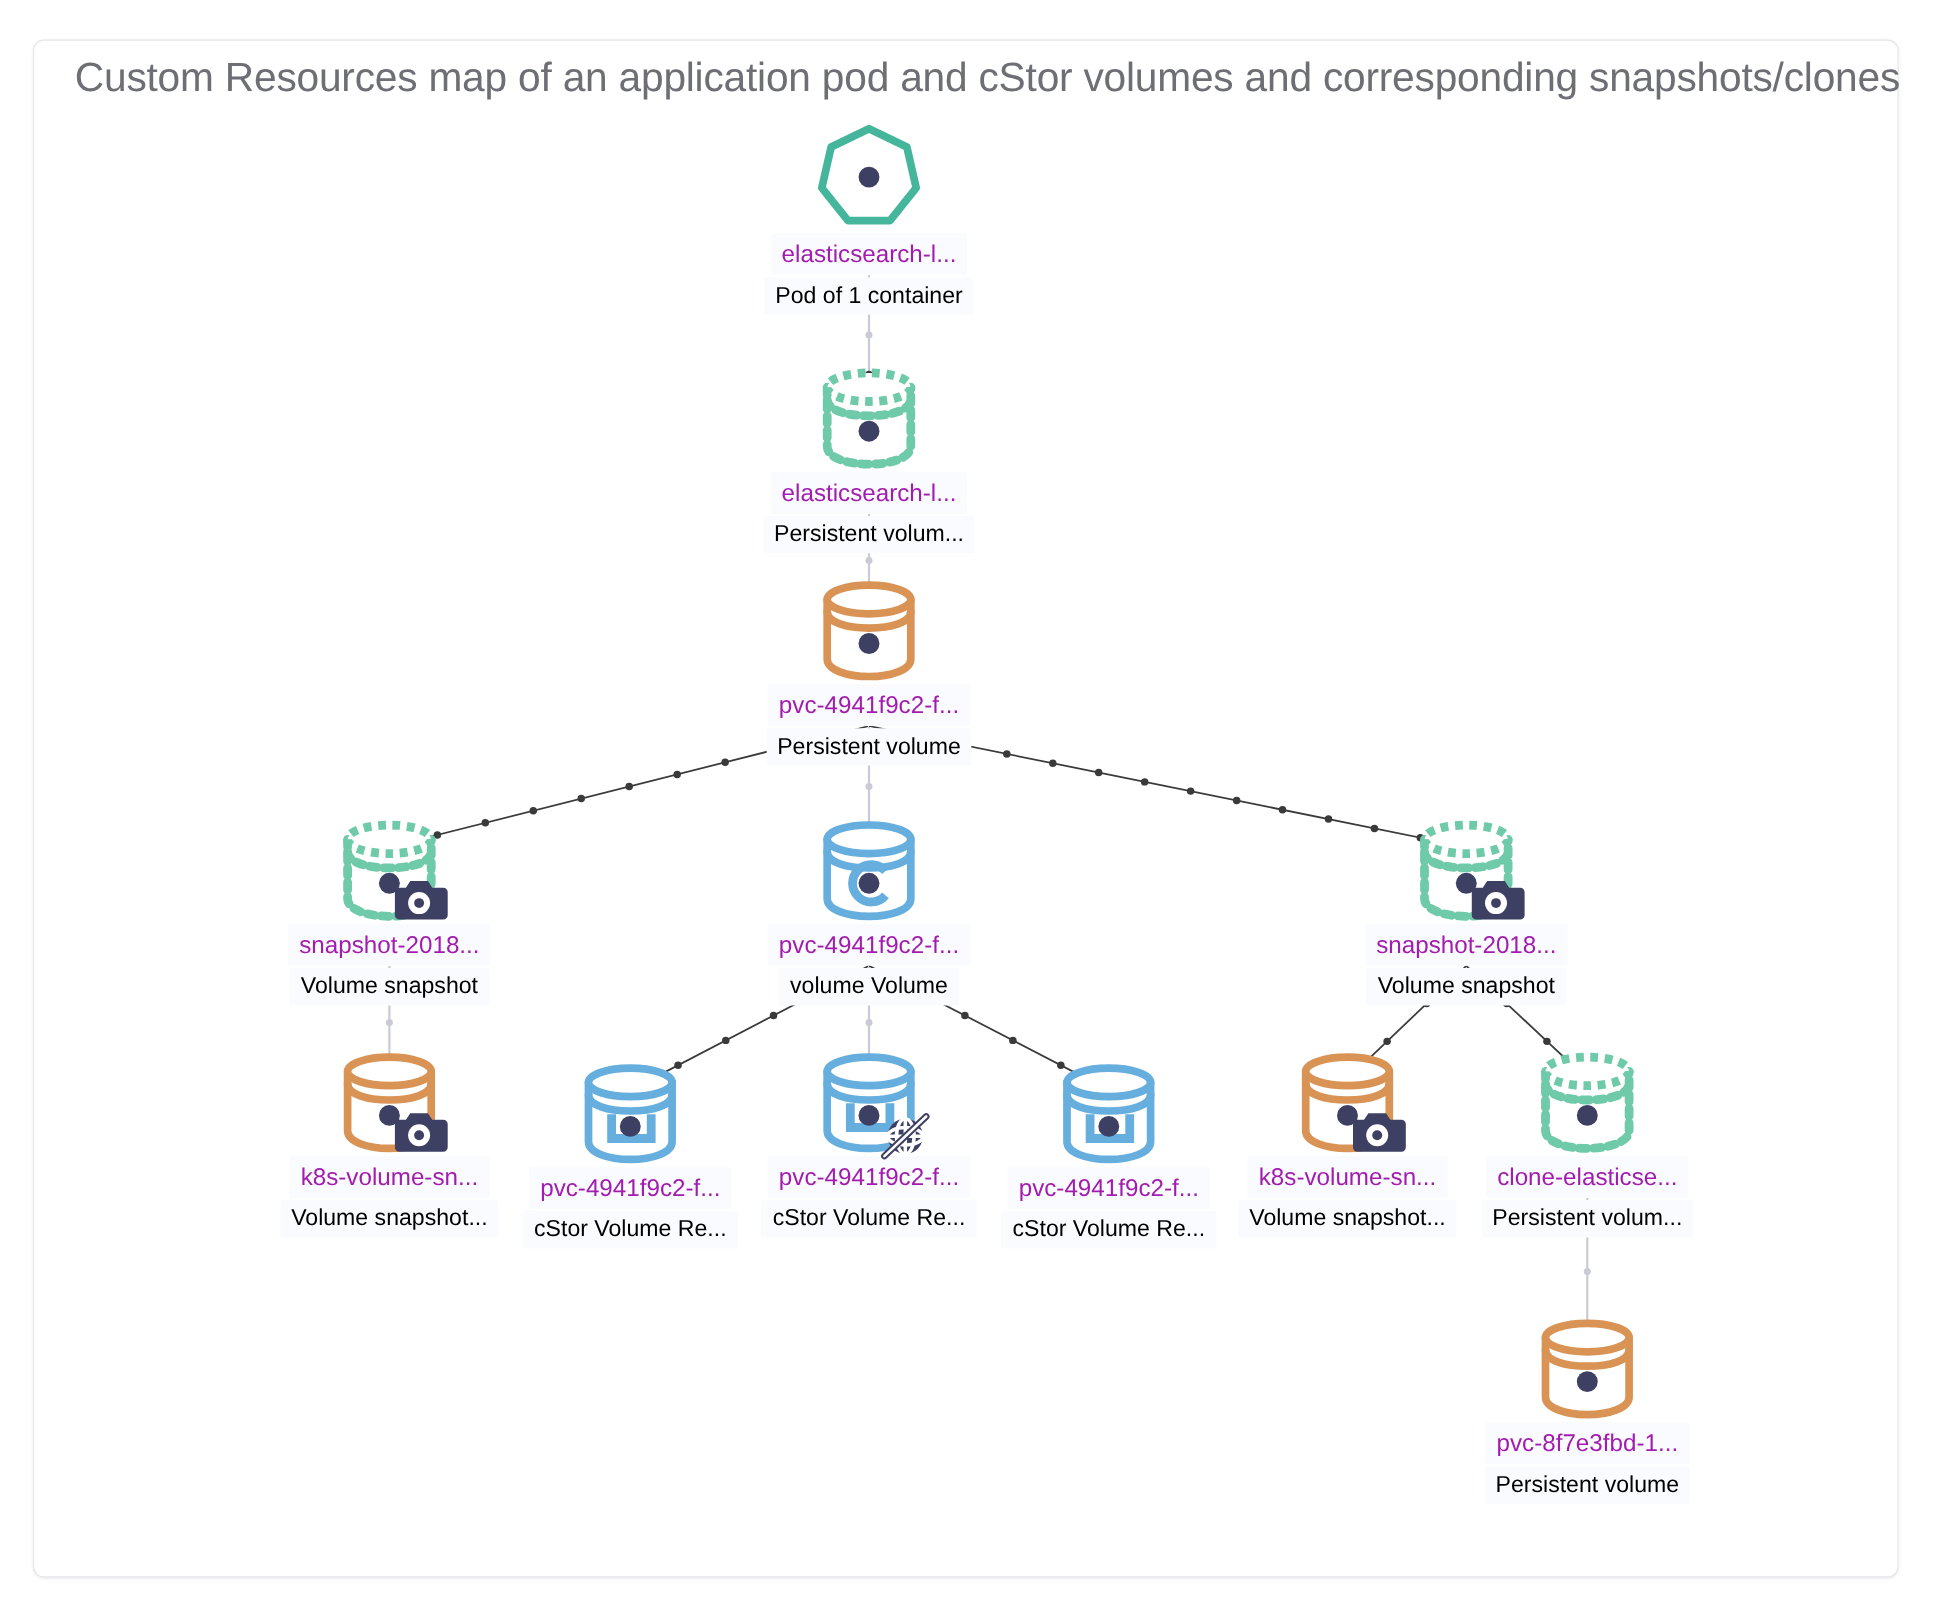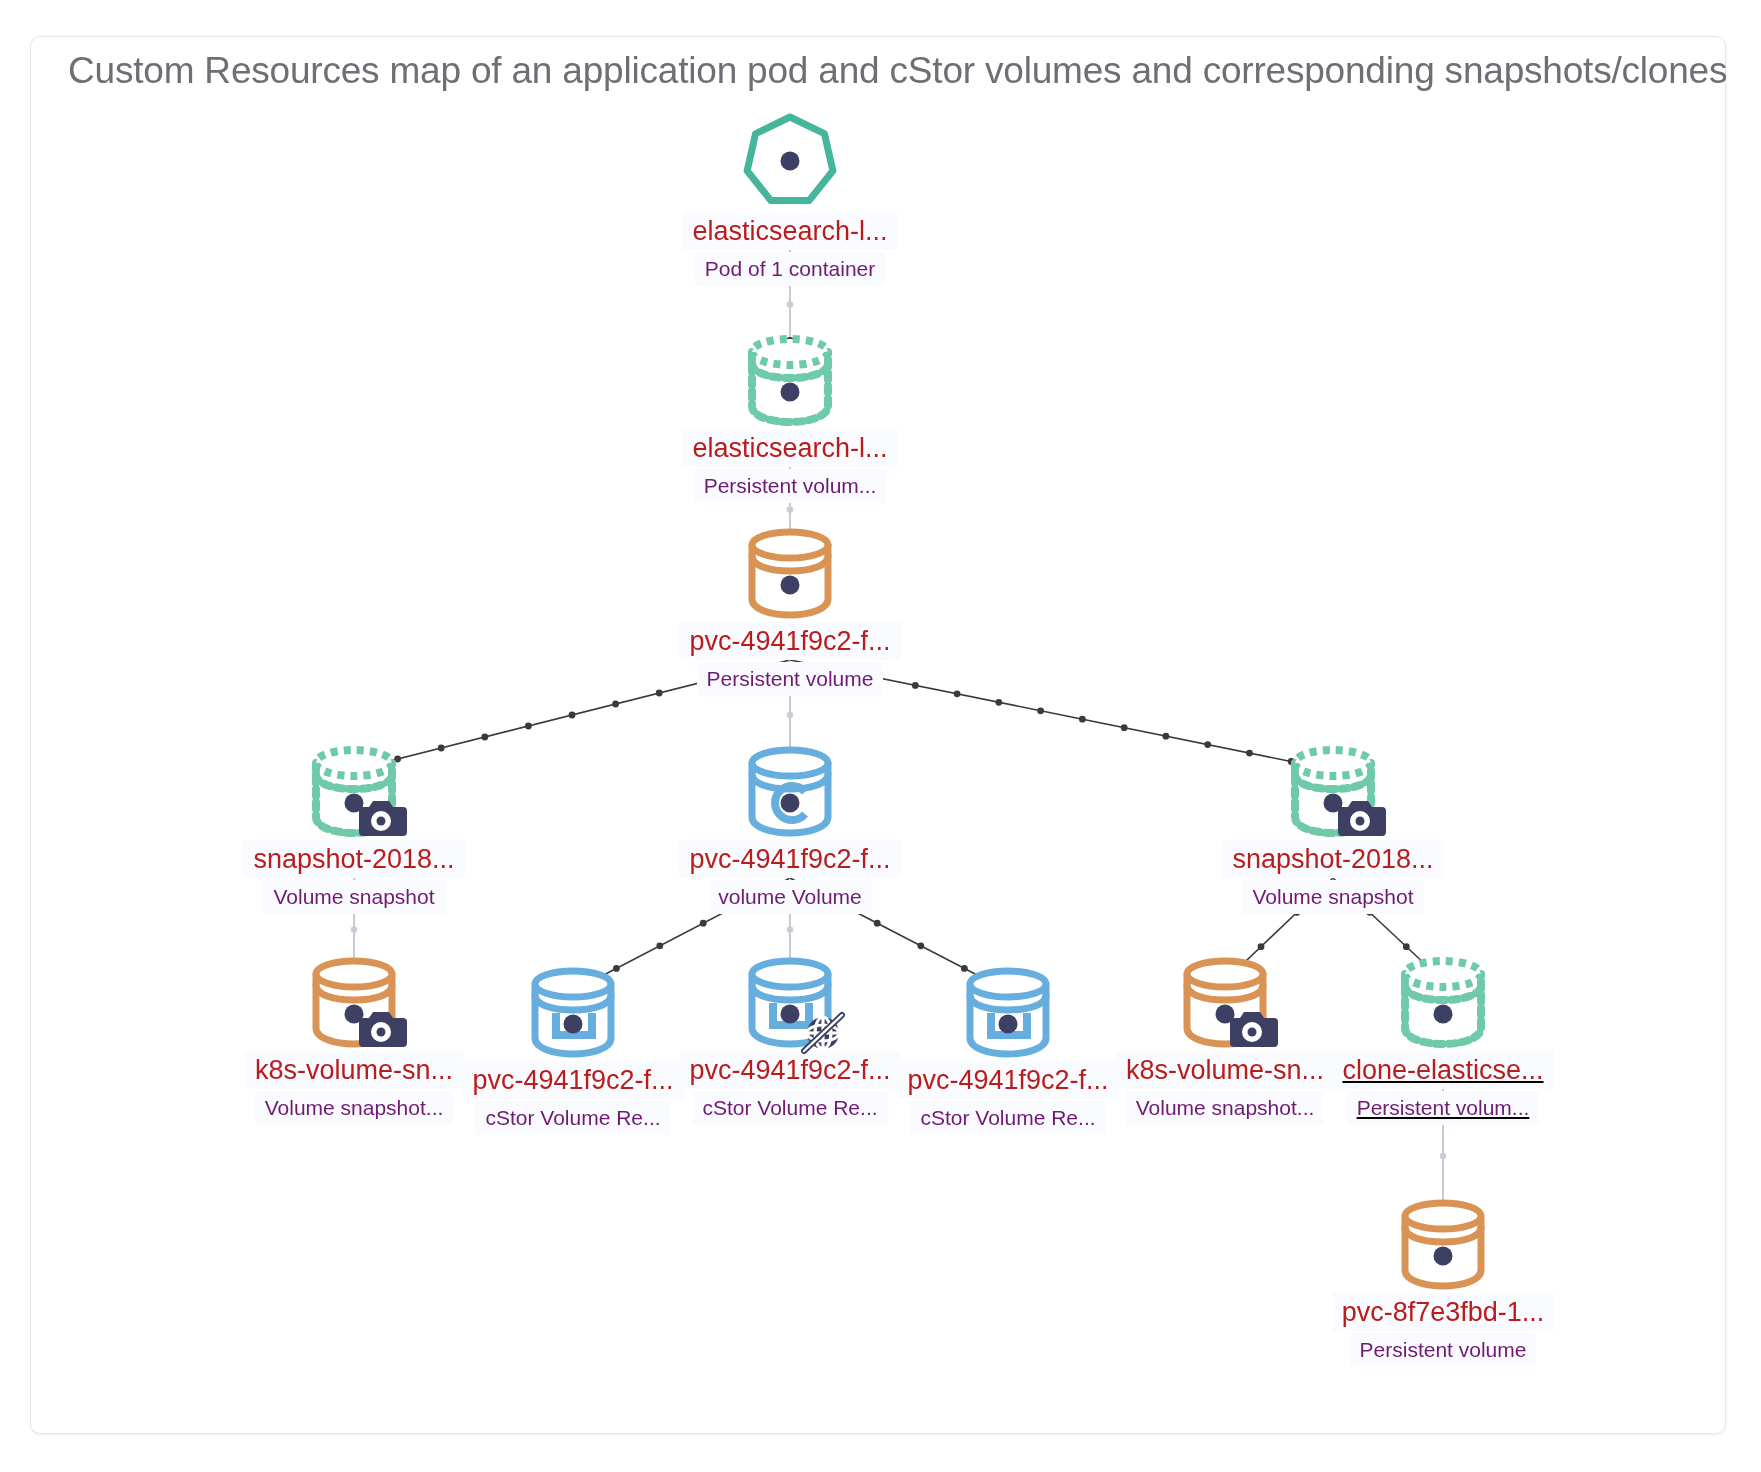--- a/index.html
+++ b/index.html
@@ -57,32 +57,32 @@
     display:flex;align-items:center;justify-content:center;
   }
   .glyph svg{display:block;overflow:visible;}
   .labels{
     margin-top:-4px;
     display:flex;flex-direction:column;align-items:center;
     width:100%;
   }
   .lbl-main{
     background:#fafbfe;
-    color:#b91c1c;
-    font-size:27px;
+    color:#a21caf;
+    font-size:22px;
     line-height:38px;
     padding:0 10px;
     white-space:nowrap;
     border-radius:2px;
     max-width:210px;
     overflow:hidden;
   }
   .lbl-sub{
     background:#fafbfe;
-    color:#701a75;
+    color:#000000;
     font-size:21px;
     line-height:34px;
     padding:0 10px;
     white-space:nowrap;
     border-radius:2px;
     margin-top:2px;
   }
   .badge{
     position:absolute;
     width:52px;height:46px;
@@ -388,21 +388,21 @@
     <circle cx="26" cy="27" r="10" fill="#ffffff"></circle>
     <circle cx="26" cy="27" r="4.5" fill="#3d4063"></circle>
   </svg>
           </div>
         </div>
         <div class="labels">
           <div class="lbl-main">k8s-volume-sn...</div>
           <div class="lbl-sub">Volume snapshot...</div>
         </div>
       </div>
-      <div class="node" style="left: 1443px; top: 1035px; text-decoration: underline;">
+      <div class="node" style="left: 1443px; top: 1035px;">
         <div class="glyph">
           <svg width="110" height="110" viewBox="0 0 110 110">
     <path d="M17 29 L17 83 C17 93 35 99 55 99 C75 99 93 93 93 83 L93 29" fill="#fff" stroke="#6ecaa8" stroke-width="8" stroke-dasharray="7 6" stroke-linecap="round" stroke-linejoin="round"></path>
     <ellipse cx="55" cy="29" rx="38" ry="13" fill="#fff" stroke="#6ecaa8" stroke-width="8" stroke-dasharray="7 6"></ellipse>
     <path d="M17 40 C17 50 35 55 55 55 C75 55 93 50 93 40" fill="none" stroke="#6ecaa8" stroke-width="8" stroke-dasharray="7 6" stroke-linecap="round"></path>
 
     <circle cx="55" cy="69" r="9.5" fill="#3d4063"></circle>
   </svg>
         </div>
         <div class="labels">

